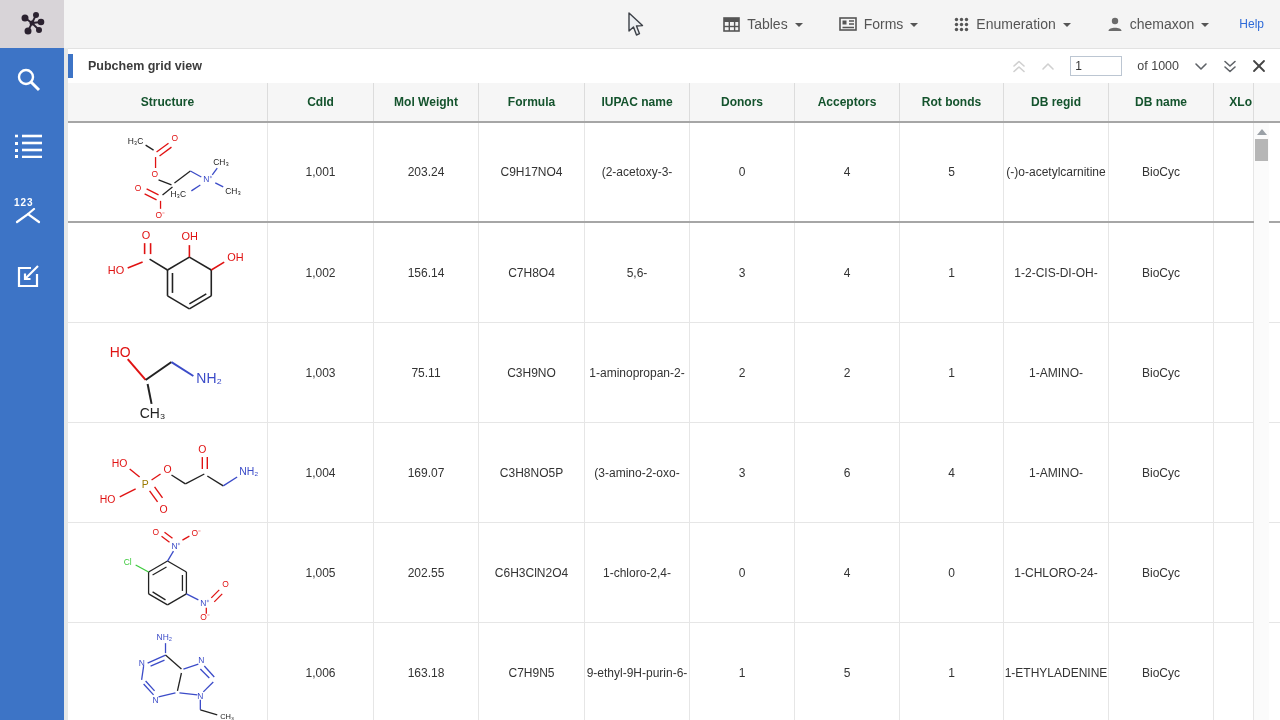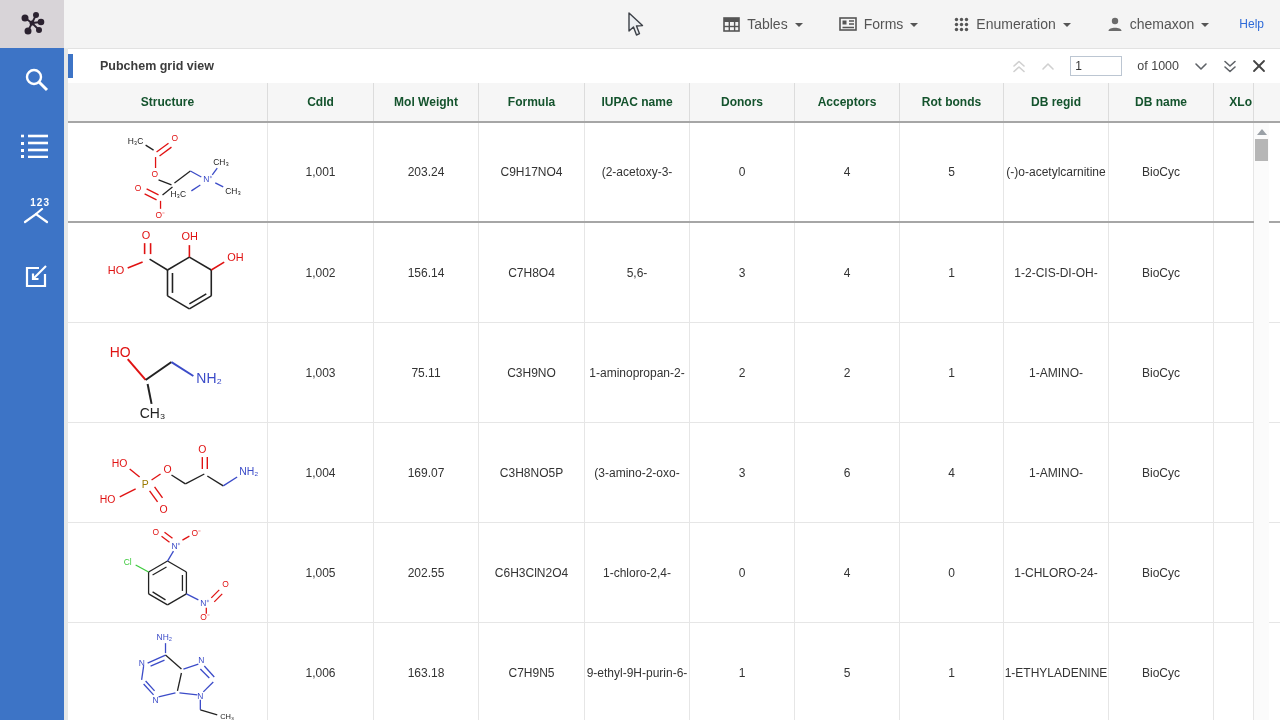--- a/index.html
+++ b/index.html
@@ -5,34 +5,34 @@
   html,body{margin:0;padding:0;width:1280px;height:720px;overflow:hidden;
     font-family:"Liberation Sans",sans-serif;background:#fff;position:relative;}
   :root{
     --accent:#3d74c6; --help:#2f6bd8;
     --atom-o:#e01212; --atom-n:#3b4bc8; --atom-cl:#3ecb3e; --atom-p:#9a7b00;
   }
   
   .sidebar{position:absolute;left:0;top:0;width:64px;height:720px;background:var(--accent);z-index:5;}
   .logo-tile{width:64px;height:48px;background:#d8d4d8;display:flex;align-items:center;justify-content:center;cursor:pointer;}
   .side-icons{display:flex;flex-direction:column;align-items:center;padding-top:16px;gap:36px;}
-  .side-btn{width:36px;height:30px;display:flex;flex-direction:column;align-items:flex-end;justify-content:center;cursor:pointer;}
+  .side-btn{width:36px;height:30px;display:flex;flex-direction:column;align-items:flex-start;justify-content:center;cursor:pointer;}
   .num123{color:#fff;font-size:10px;font-weight:bold;letter-spacing:1px;line-height:10px;}
   
   .topbar{position:absolute;left:56px;top:0;right:0;height:48px;background:#f4f4f4;
     display:flex;align-items:center;justify-content:flex-end;gap:36px;padding-right:16px;box-sizing:border-box;z-index:4;}
   .menu{display:flex;align-items:center;gap:7px;color:#555;font-size:14px;cursor:pointer;}
   .caret{width:0;height:0;border-left:4px solid transparent;border-right:4px solid transparent;border-top:4px solid #555;margin-top:2px;}
   .help{color:var(--help);font-size:12px;cursor:pointer;margin-left:-6px;}
   
   .main-bg{position:absolute;left:64px;top:48px;right:0;bottom:0;background:#e6e8e8;}
   .panel{position:absolute;left:68px;top:48px;width:1212px;height:672px;background:#fff;border-top:1px solid #e2e2e2;box-sizing:border-box;}
   .panel-header{position:relative;height:34px;display:flex;align-items:center;border-bottom:1px solid #e6e6e6;}
   .accent-bar{position:absolute;left:0;top:5px;width:5px;height:24px;background:var(--accent);}
-  .panel-title{margin-left:32px;font-size:12.5px;font-weight:bold;color:#3c3c3c;}
+  .panel-title{margin-left:20px;font-size:12.5px;font-weight:bold;color:#3c3c3c;}
   .pager{margin-left:auto;display:flex;align-items:center;gap:15px;padding-right:14px;}
   .pbtn{display:flex;align-items:center;justify-content:center;cursor:pointer;}
   .pbtn svg{display:block;}
   .pg-input{width:52px;height:20px;border:1px solid #bcc6d2;font-size:12px;padding:0 4px;color:#333;box-sizing:border-box;font-family:"Liberation Sans",sans-serif;}
   .pg-of{font-size:12.5px;color:#444;}
   
   .grid{position:absolute;top:34px;left:0;right:0;bottom:0;overflow:hidden;}
   .thead{display:flex;height:40px;background:#f6f6f6;border-bottom:2px solid #a6a6a6;box-sizing:border-box;}
   .th{display:flex;align-items:center;justify-content:center;font-size:12px;font-weight:bold;color:#14532d;
       border-right:1px solid #dcdcdc;box-sizing:border-box;overflow:hidden;white-space:nowrap;cursor:pointer;}

